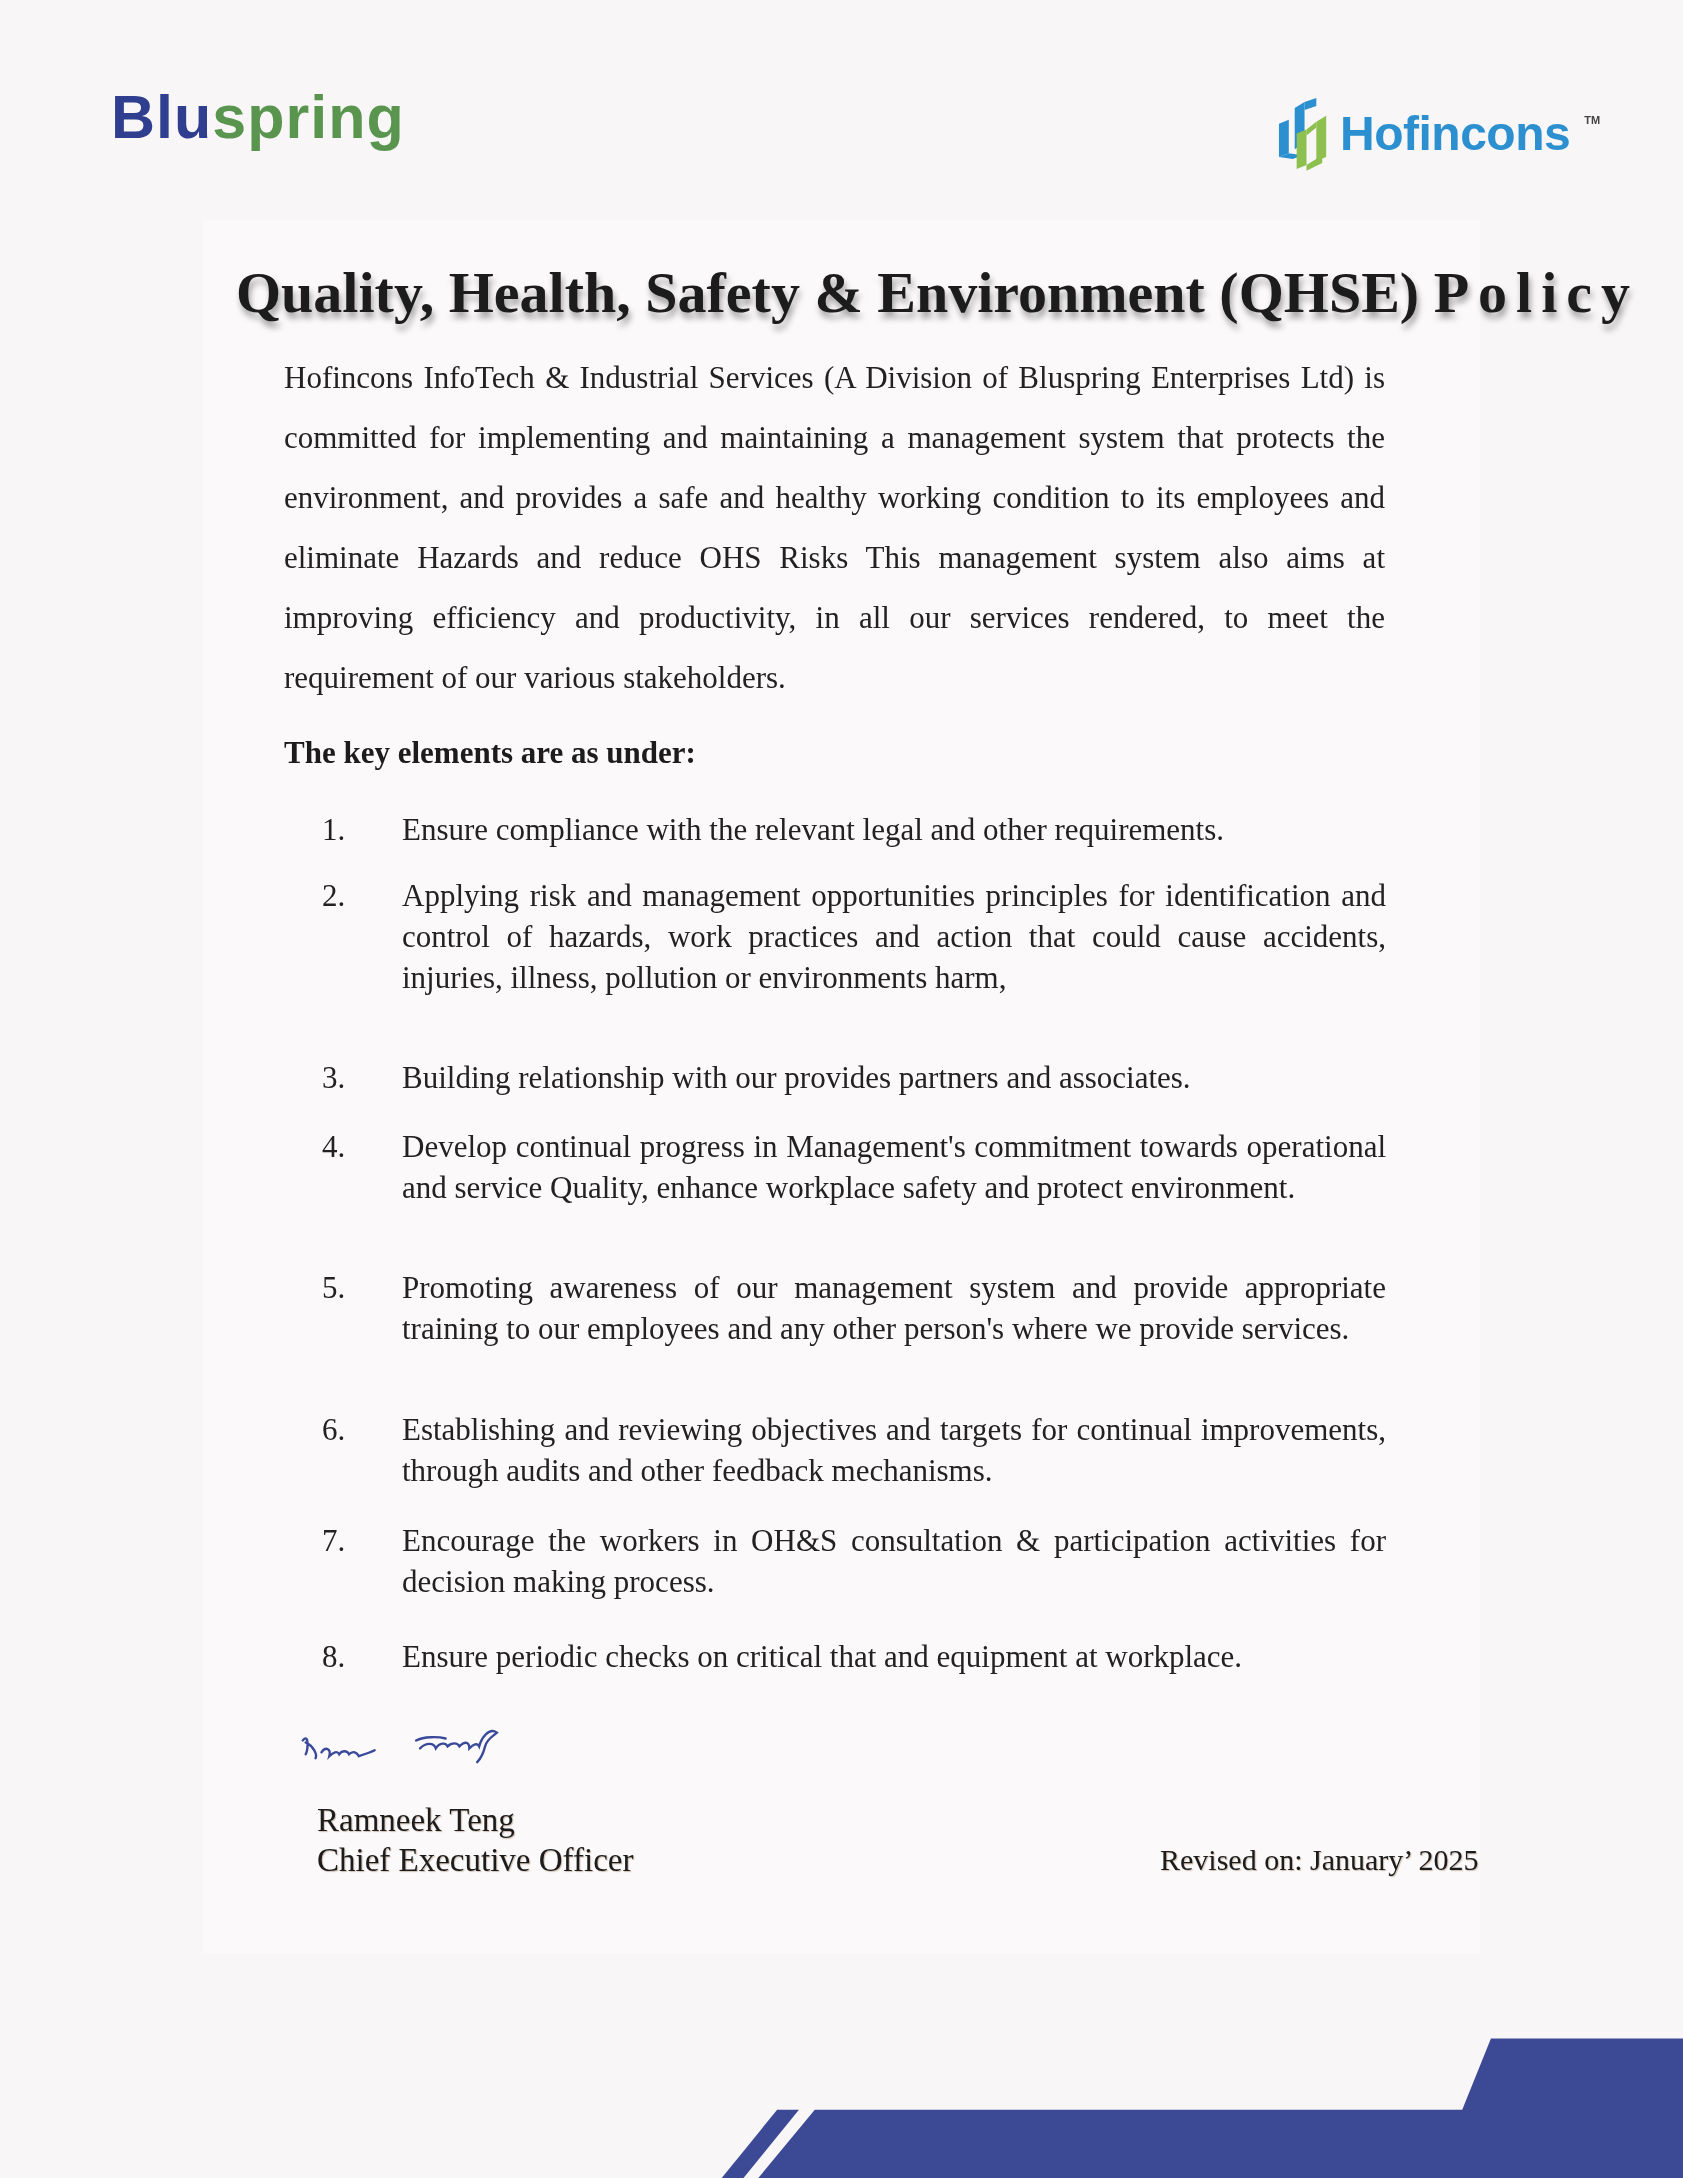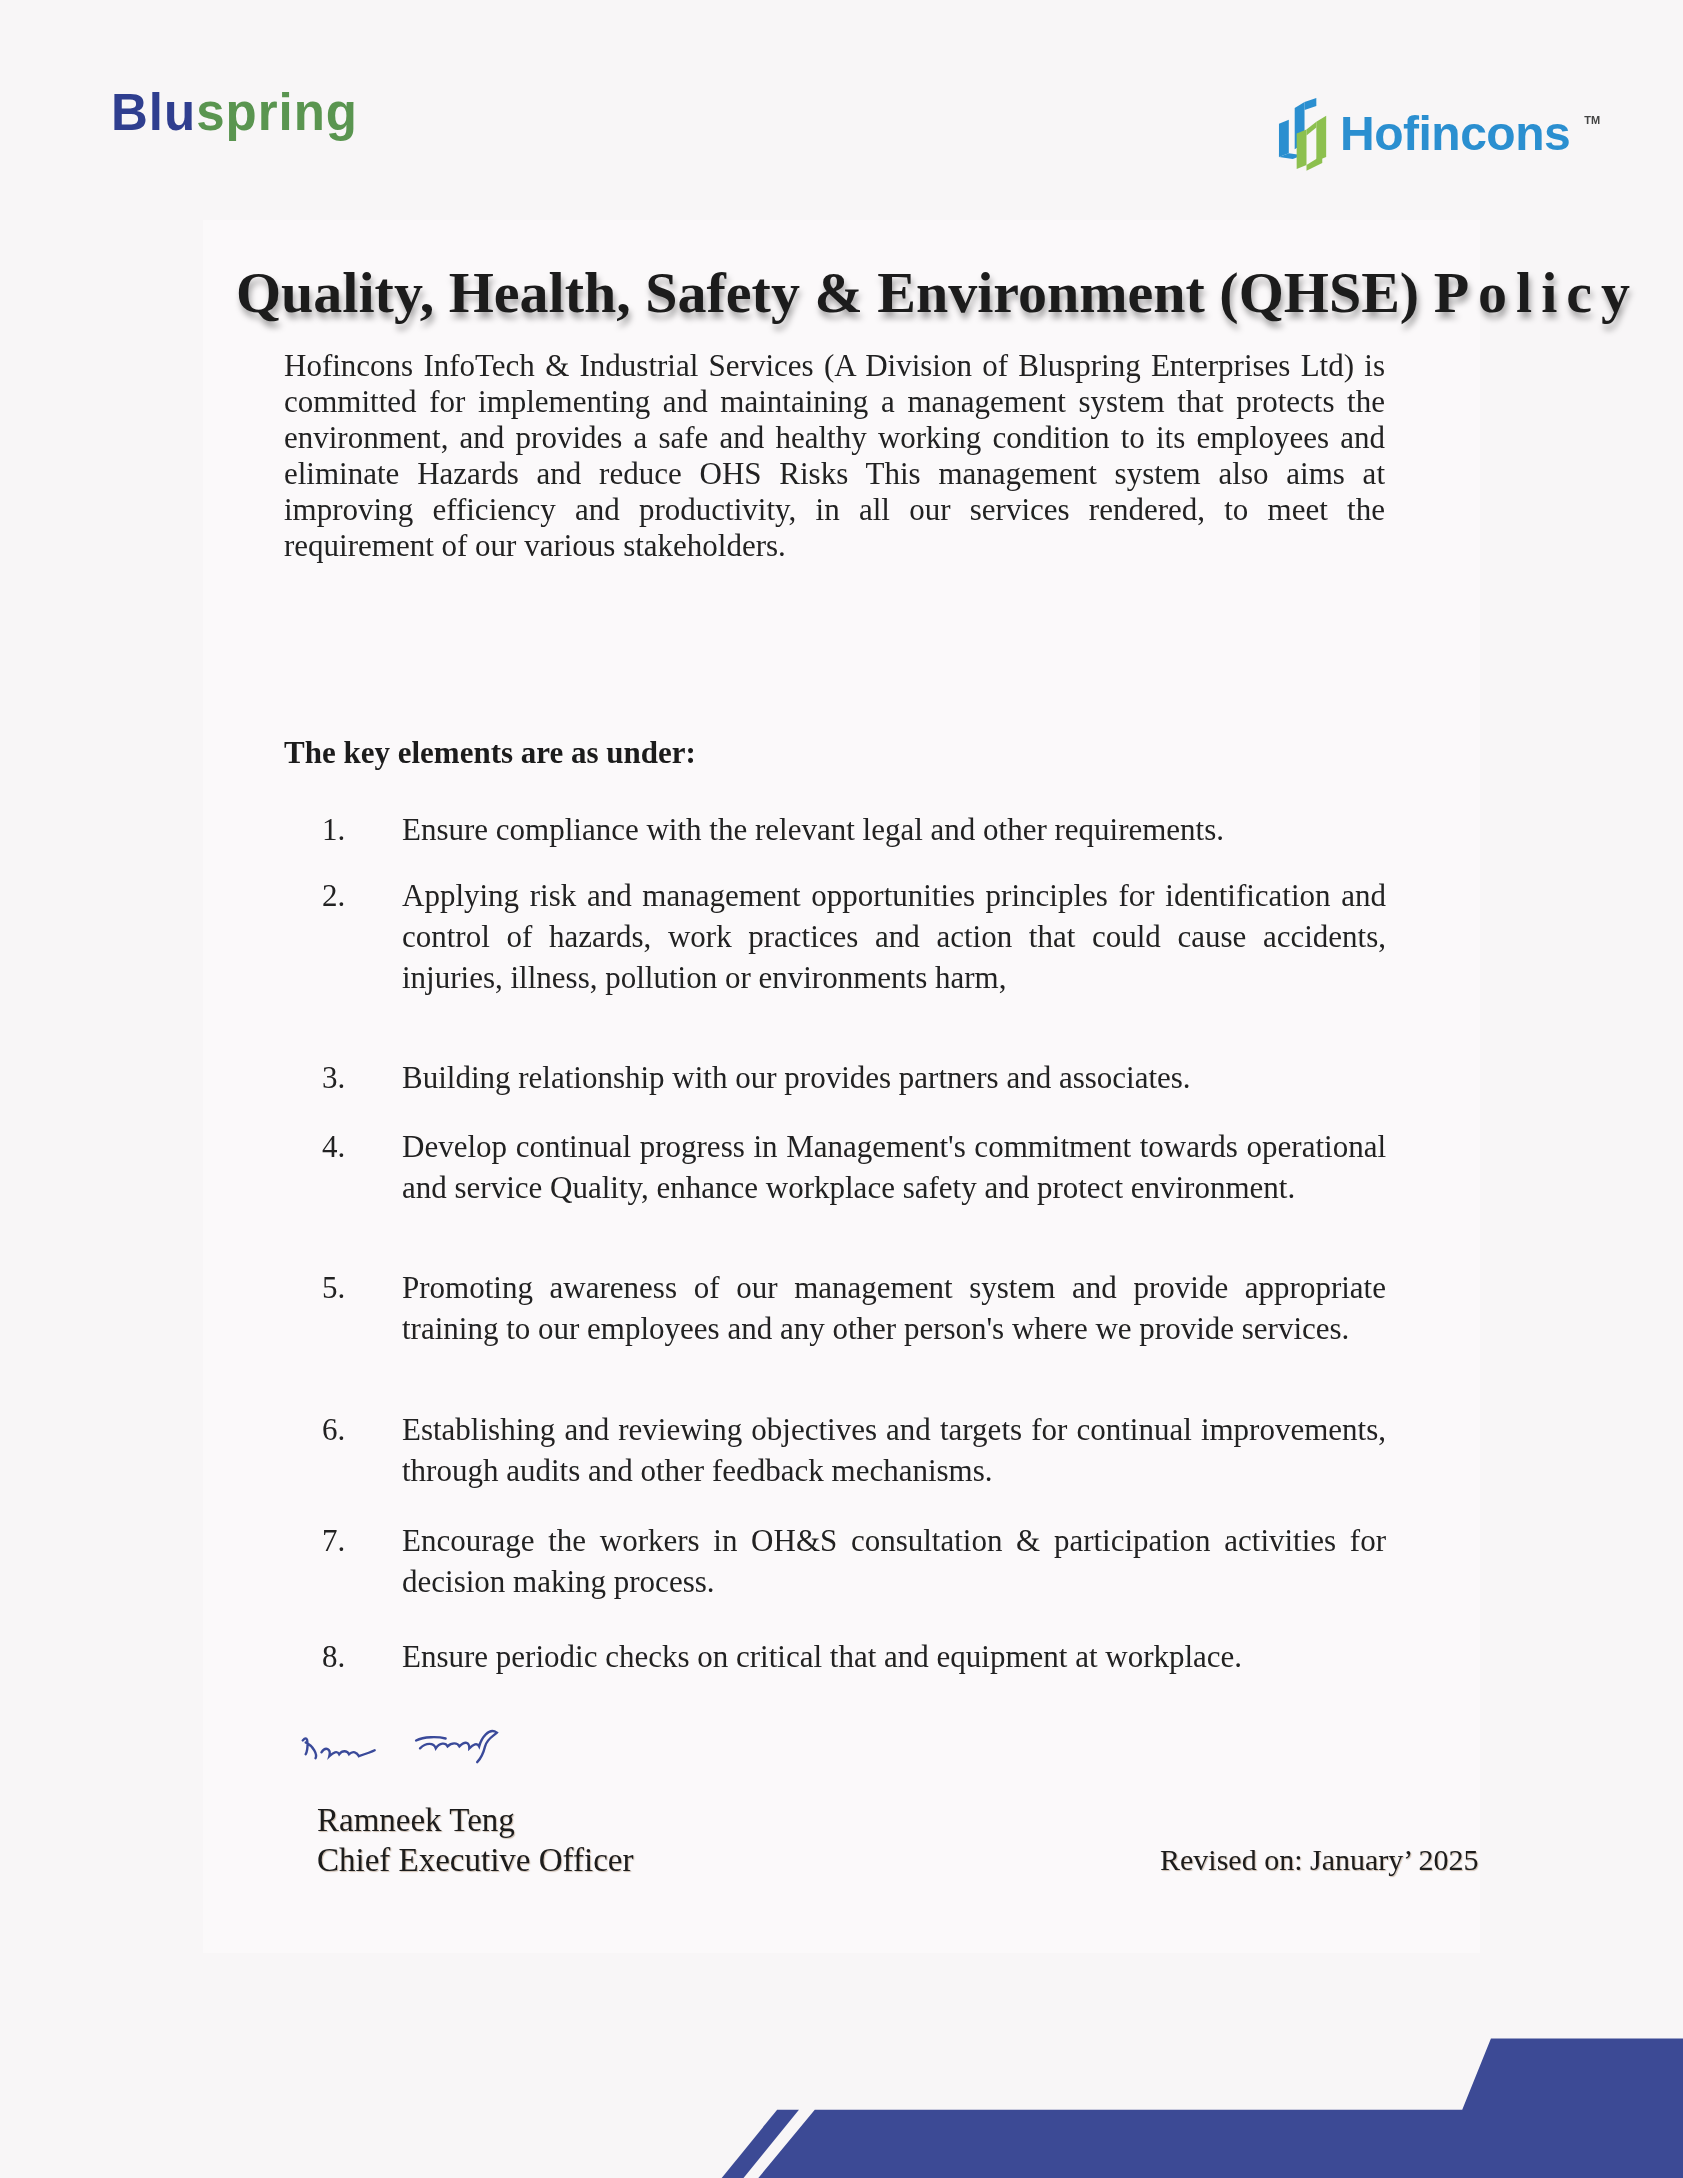--- a/index.html
+++ b/index.html
@@ -5,21 +5,21 @@
   html, body { margin: 0; padding: 0; }
   body {
     width: 1683px; height: 2178px; position: relative; overflow: hidden;
     background: #f8f6f7;
     font-family: "Liberation Serif", serif;
     color: #1f1f1f;
   }
   .logo-left {
     position: absolute; left: 111px; top: 87px;
     font-family: "Liberation Sans", sans-serif; font-weight: 700;
-    font-size: 51px; letter-spacing: 1px; line-height: 1;
+    font-size: 61px; letter-spacing: 1px; line-height: 1;
   }
   .logo-left .blu { color: #2f3e8f; }
   .logo-left .spring { color: #5a9550; }
   .logo-right {
     position: absolute; left: 1277px; top: 94px;
     display: flex; align-items: center;
   }
   .logo-right svg { width: 59px; height: 79px; }
   .logo-right .name {
     font-family: "Liberation Sans", sans-serif; font-weight: 700;
@@ -36,21 +36,21 @@
   .title {
     position: absolute; left: 236px; top: 259px; width: 1208px;
     font-family: "Liberation Serif", serif; font-weight: 700;
     font-size: 58px; color: #1c1c1c;
     text-shadow: 2px 6px 6px rgba(0,0,0,0.35);
     white-space: nowrap;
   }
   .title .spaced { letter-spacing: 9px; }
   .intro {
     position: absolute; left: 284px; top: 348px; width: 1101px;
-    font-size: 31px; line-height: 36px; text-align: justify;
+    font-size: 31px; line-height: 60px; text-align: justify;
     color: #222;
   }
   .key-heading {
     position: absolute; left: 284px; top: 735px;
     font-size: 31px; font-weight: 700; color: #1c1c1c;
   }
   .list { position: absolute; left: 322px; top: 0; width: 1064px; }
   .item {
     position: absolute; left: 0; width: 1064px;
     display: flex; font-size: 31px; line-height: 41px; color: #222;

